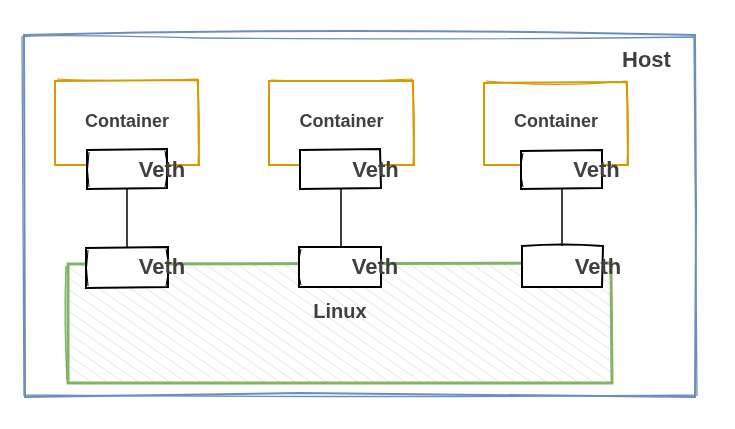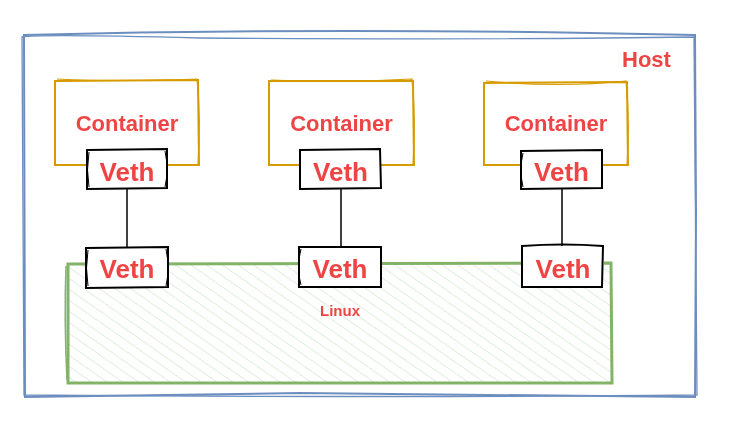--- a/index.html
+++ b/index.html
@@ -1,22 +1,22 @@
 <!DOCTYPE html>
 <html><head>
   <meta charset="utf-8">
   <style>
     html, body { margin: 0; padding: 0; background: #ffffff; }
     body { width: 735px; height: 429px; position: relative; overflow: hidden; font-family: "Liberation Sans", sans-serif; }
     svg { position: absolute; left: 0; top: 0; }
-    .lbl { position: absolute; font-weight: bold; color: #ef4444; font-family: "Liberation Sans", sans-serif; white-space: nowrap; text-align: center; }
+    .lbl { position: absolute; font-weight: bold; color: #404040; font-family: "Liberation Sans", sans-serif; white-space: nowrap; text-align: center; }
     .host-lbl { font-size: 22px; }
-    .cont-lbl { font-size: 22px; }
-    .veth-lbl { font-size: 26px; }
-    .br-lbl { font-size: 15px; line-height: 28px; }
+    .cont-lbl { font-size: 18px; }
+    .veth-lbl { font-size: 22px; padding-left: 35px; }
+    .br-lbl { font-size: 20px; line-height: 28px; }
   </style>
 </head>
 <body>
 
 <svg width="735" height="429" viewBox="0 0 735 429">
   <defs>
     <pattern id="hatch" patternUnits="userSpaceOnUse" width="9" height="9" patternTransform="rotate(-55)">
       <line x1="0" y1="0" x2="0" y2="9" stroke="#d5e8d4" stroke-width="1.5"></line>
     </pattern>
   </defs>

